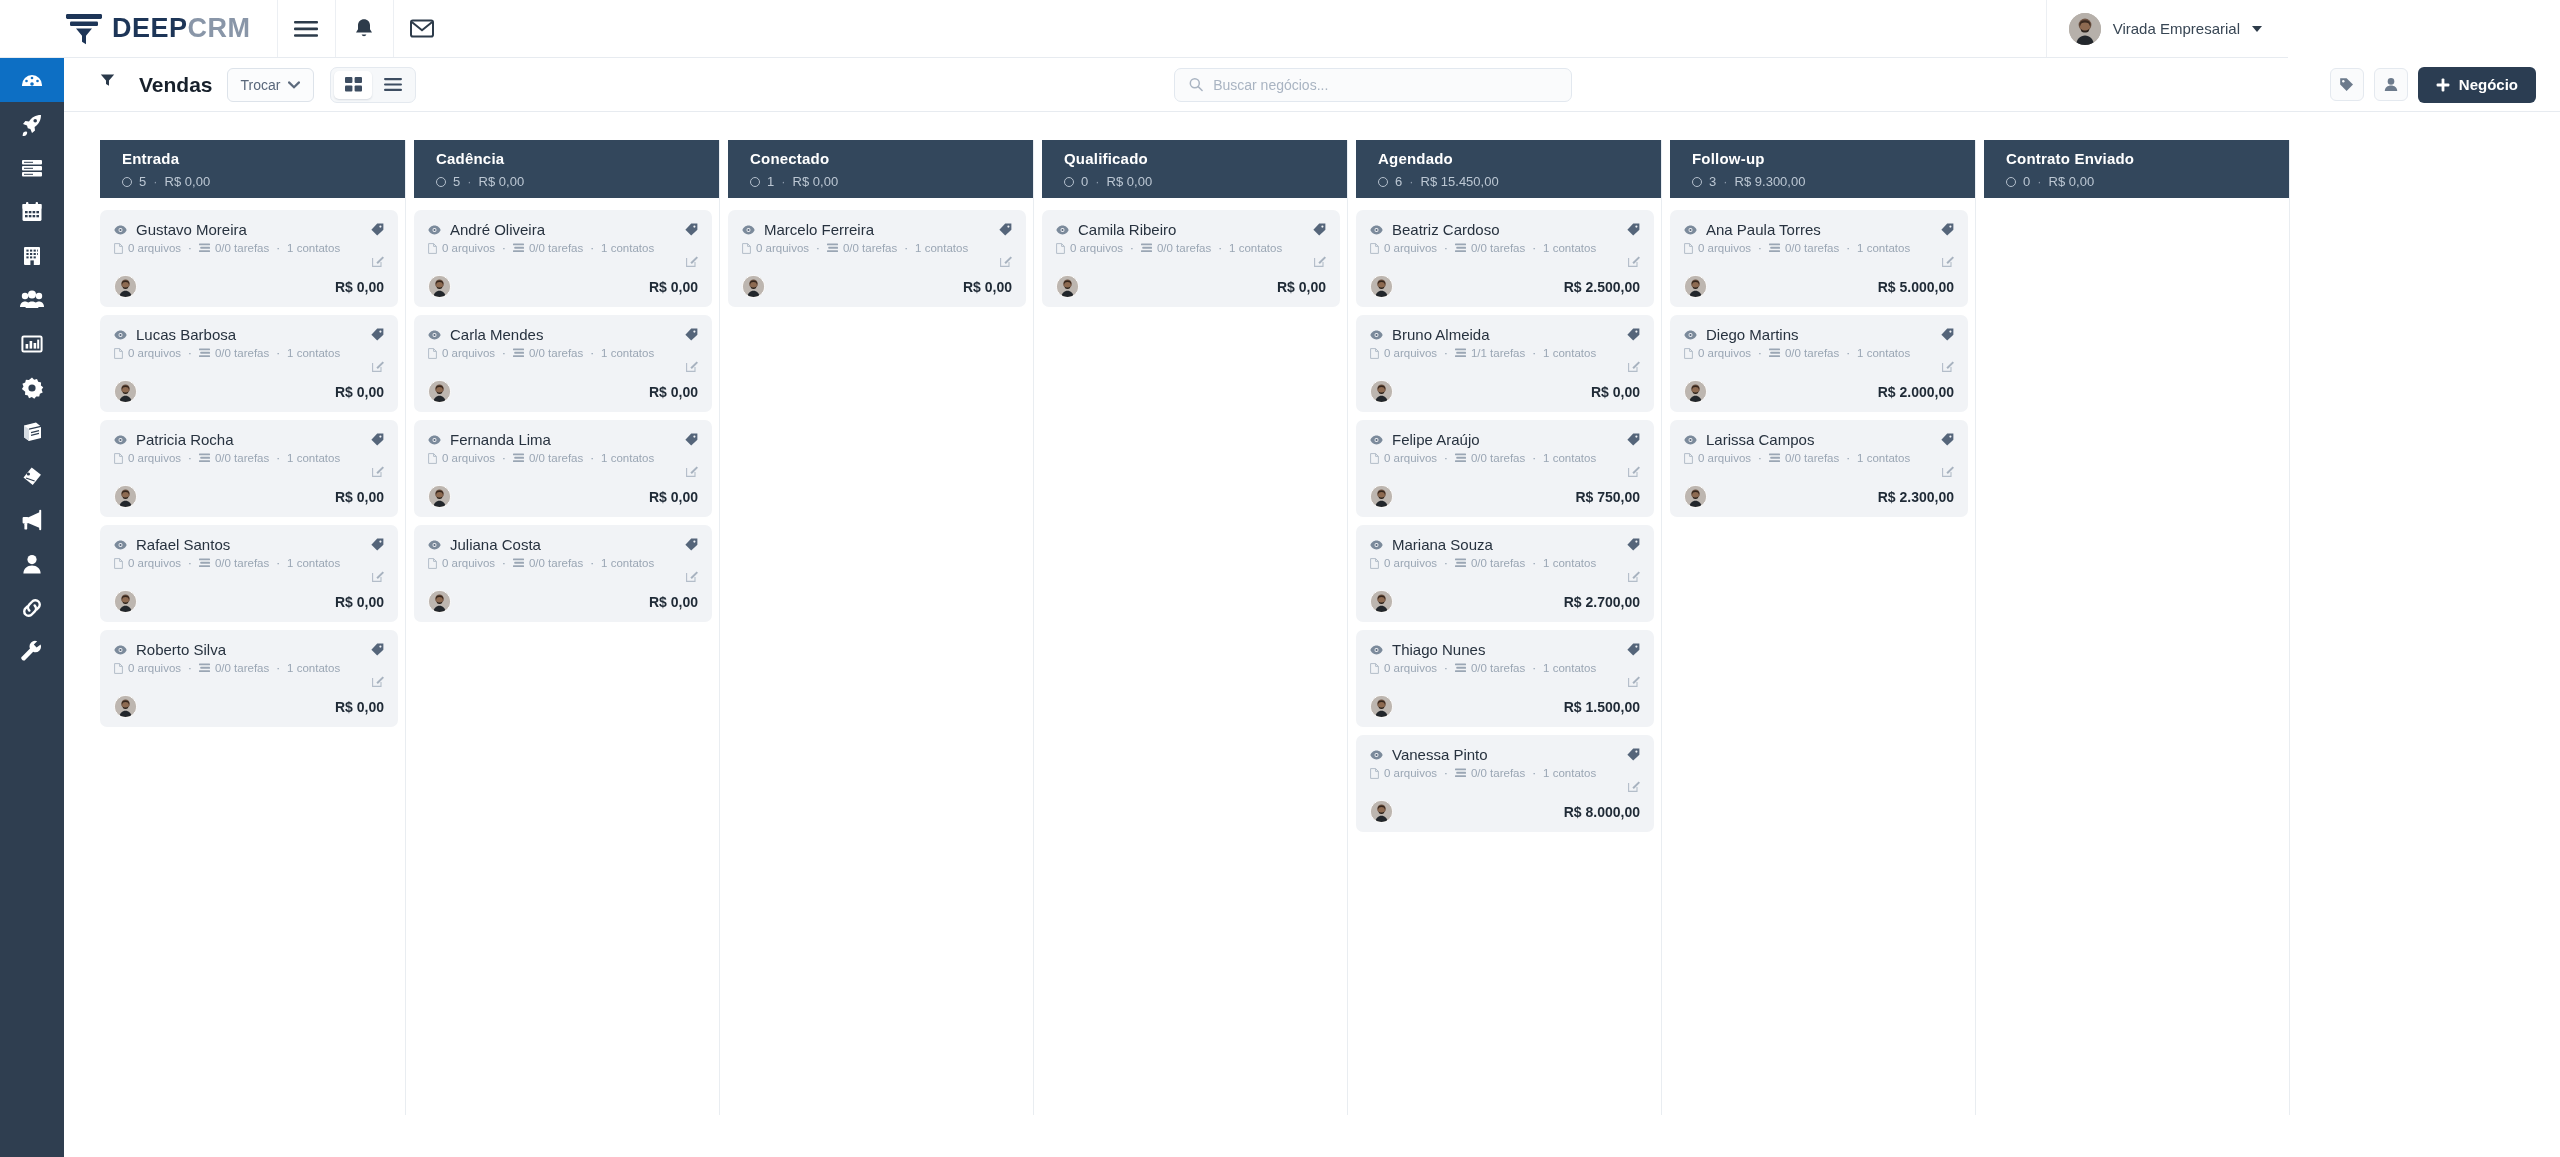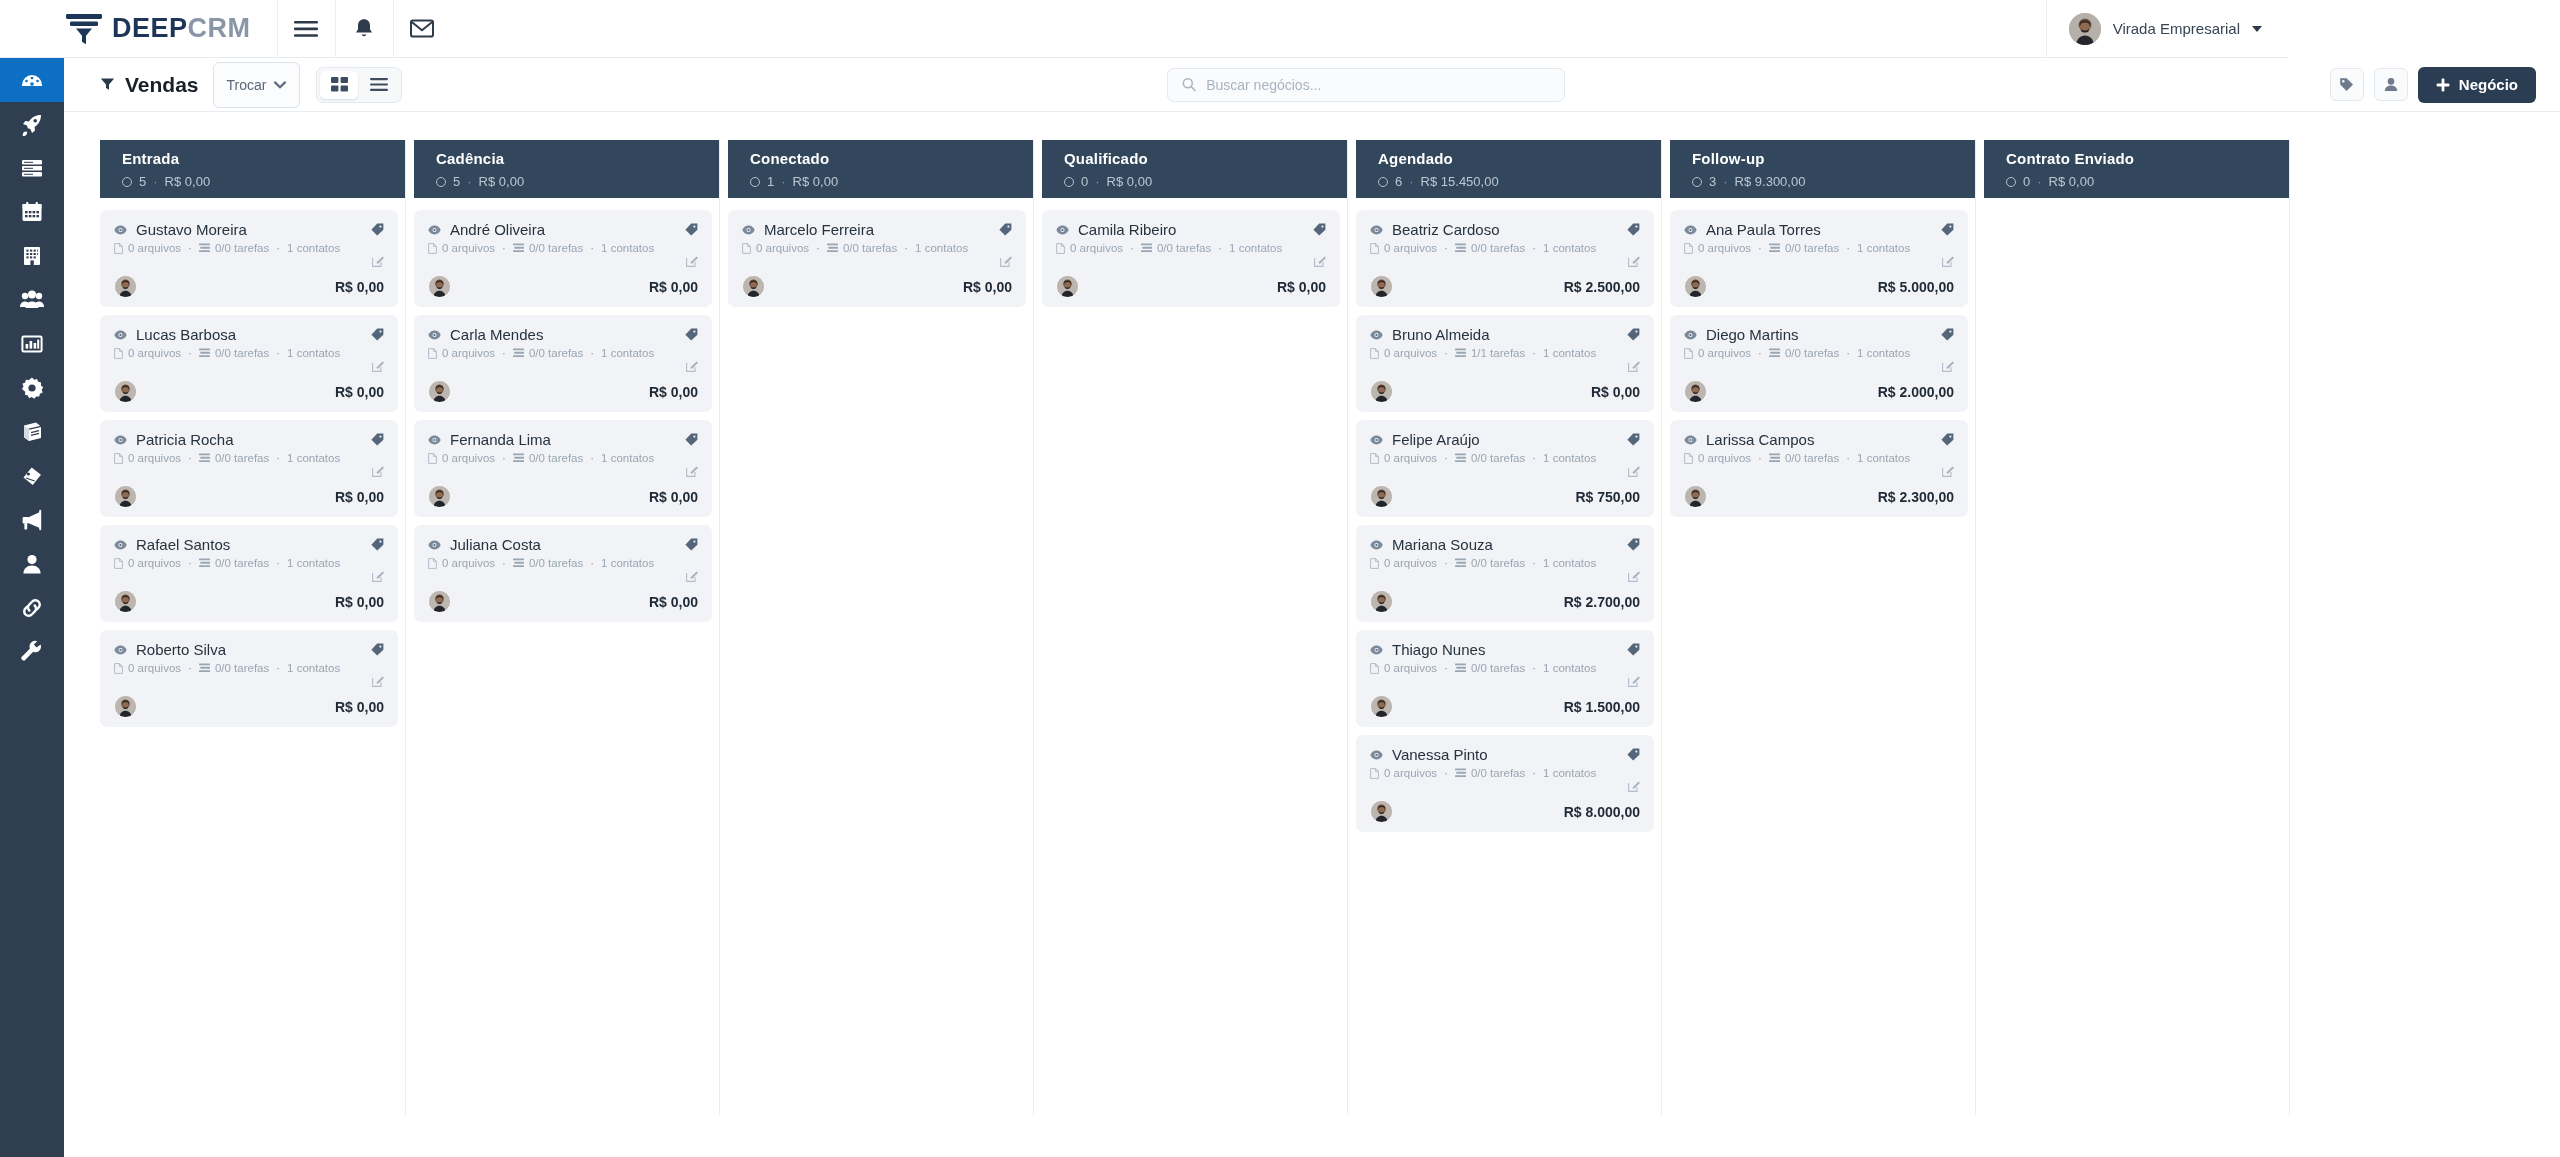--- a/index.html
+++ b/index.html
@@ -75,27 +75,27 @@
   
   .subheader {
     position: absolute; top: 58px; left: 64px;
     width: 2496px; height: 54px;
     background: #ffffff;
     border-bottom: 1px solid #e7ebf0;
     display: flex; align-items: center;
     padding: 0 24px;
   }
   .funnel-title {
-    display: flex; align-items: center; gap: 10px;
+    display: flex; align-items: flex-start; gap: 24px;
     margin-left: 12px;
   }
   .funnel-title .ttl { font-size: 21px; font-weight: bold; color: #17202b; }
   .trocar {
     margin-left: 14px;
-    height: 46px; padding: 0 13px;
+    height: 34px; padding: 0 13px;
     border: 1px solid #dde3ea; border-radius: 6px;
     background: #fbfcfd;
     display: flex; align-items: center; gap: 8px;
     font-size: 14px; color: #59677a;
     cursor: pointer;
   }
   .viewtoggle {
     margin-left: 16px;
     height: 36px; padding: 3px;
     border: 1px solid #e4e9ef; border-radius: 7px;

